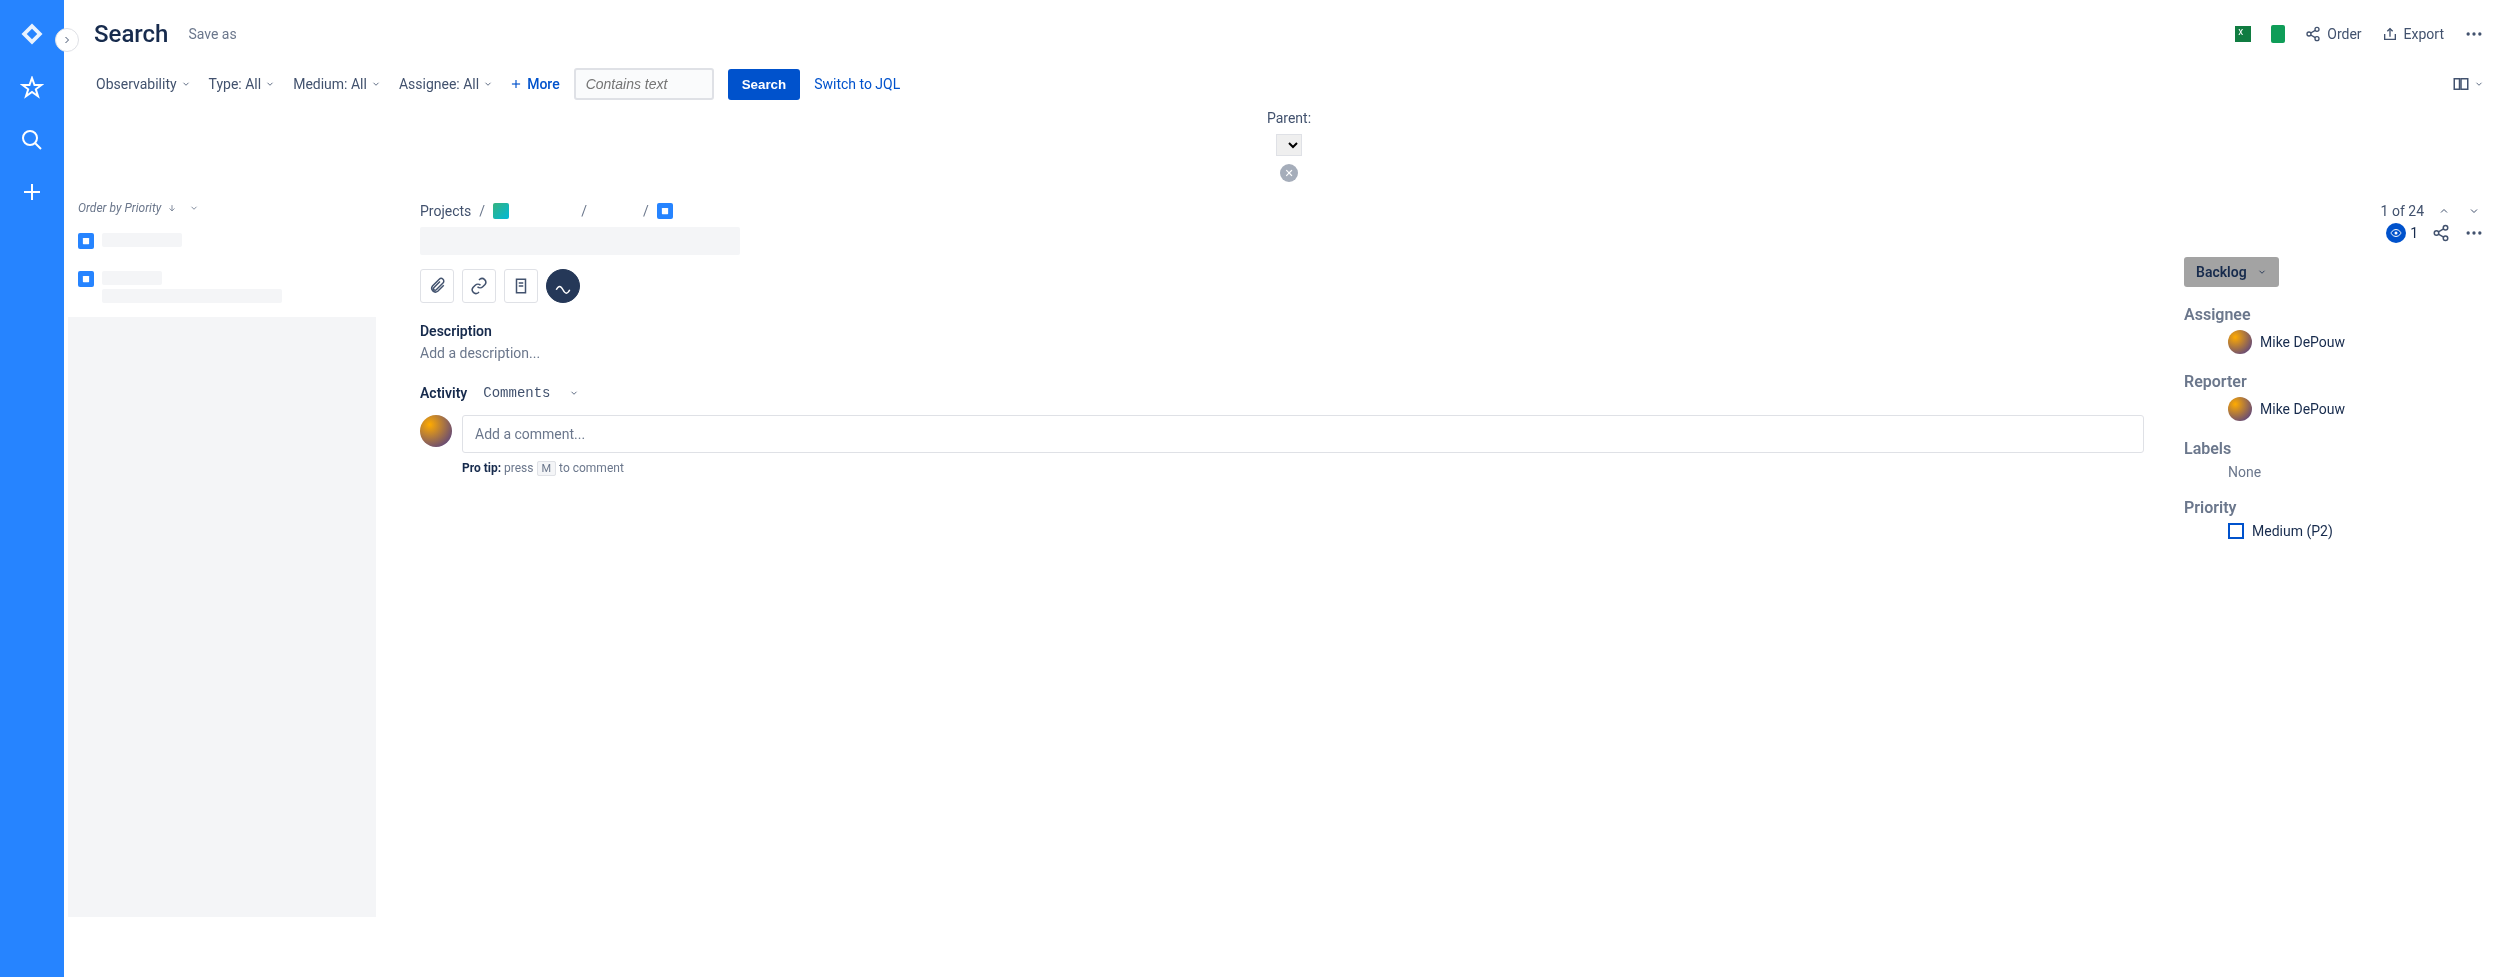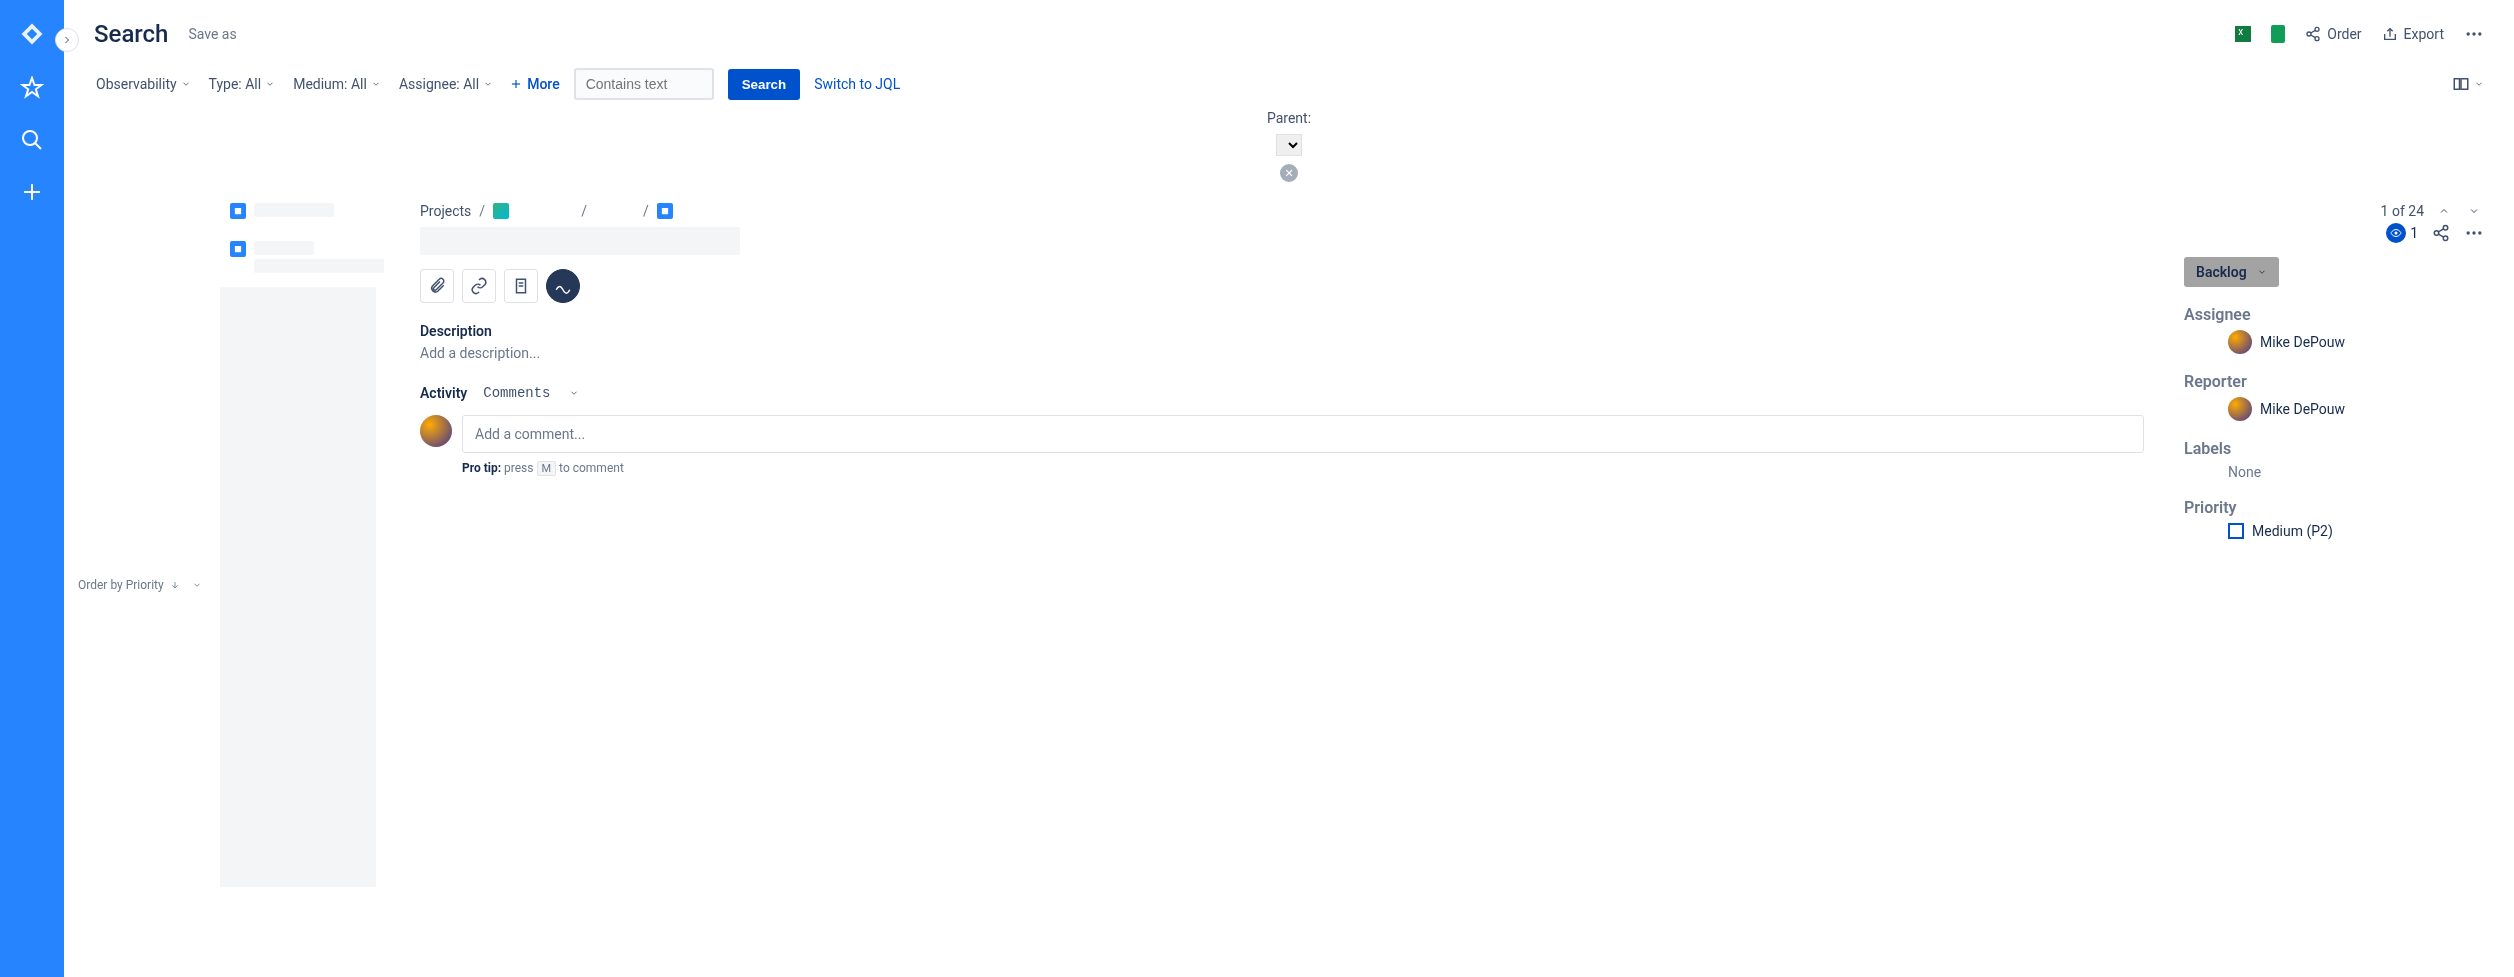--- a/index.html
+++ b/index.html
@@ -94,20 +94,21 @@
   padding: 4px 2px;
 }
 .more-link { color: #0052CC; font-weight: 500; display:flex; align-items:center; gap:4px; cursor:pointer;}
 .search-text {
   border: 2px solid #dfe1e6;
   background: #fafbfc;
   padding: 6px 10px;
   border-radius: 3px;
   width: 140px;
   font-size: 14px;
+  font-style: italic;
 }
 .search-btn {
   background: #0052CC;
   color: #fff;
   border: none;
   padding: 8px 14px;
   border-radius: 3px;
   font-weight: 600;
   cursor: pointer;
 }
@@ -120,22 +121,23 @@
 
 .content {
   flex:1;
   display:flex;
   border-top: 1px solid #fff;
   overflow:hidden;
 }
 .issue-list {
   width: 320px;
   border-right: 0;
-  display:flex; flex-direction:row;
+  display:flex; flex-direction:column;
   overflow:hidden;
+  font-style:italic;
 }
 .issue-list-header {
   padding: 8px 14px;
   font-size: 12px;
   color: #6B778C;
   display:flex; align-items:center; gap:6px;
 }
 .issue-list-body {
   flex:1; overflow-y:auto;
   position:relative;

